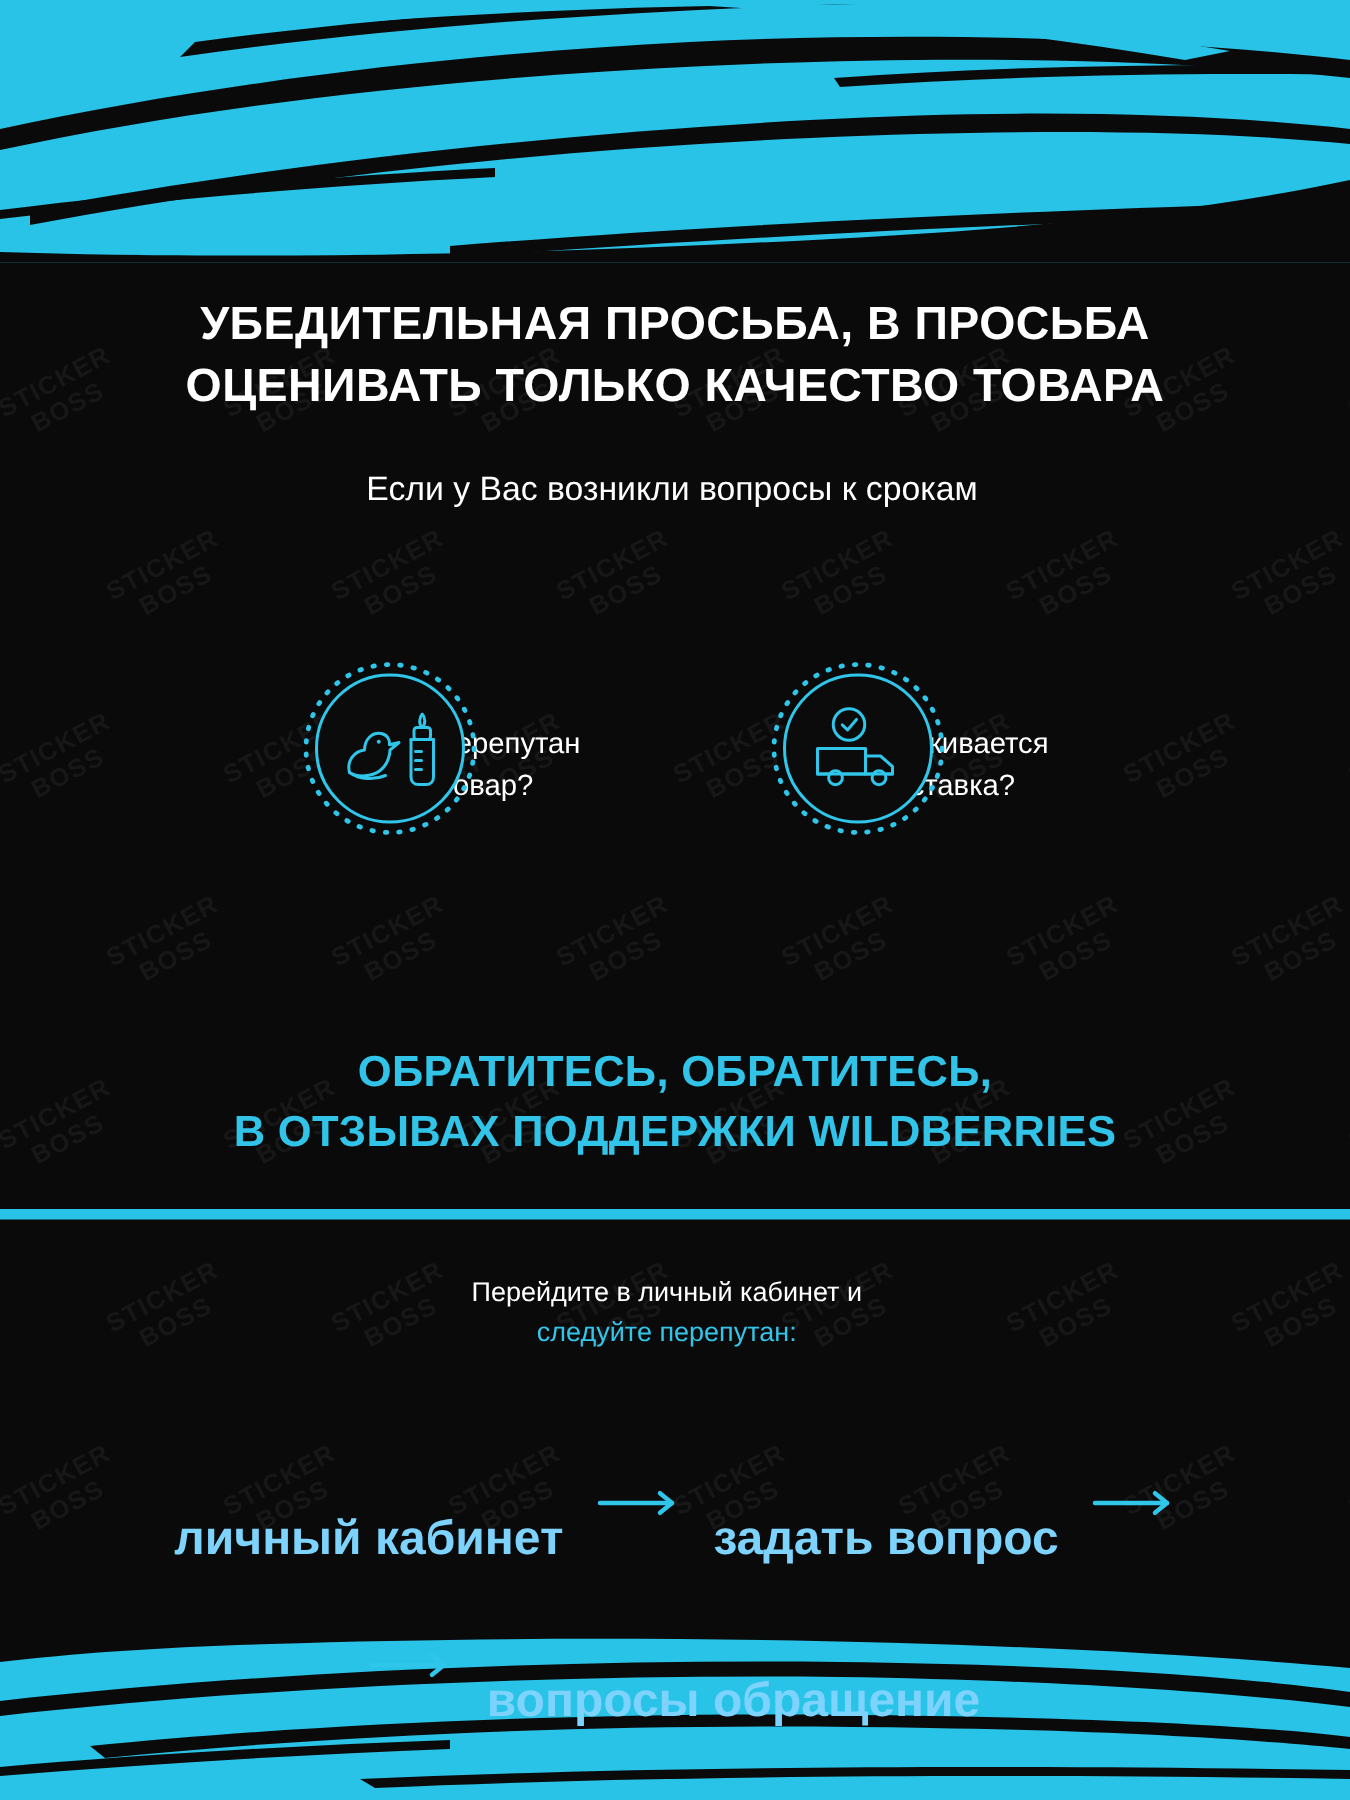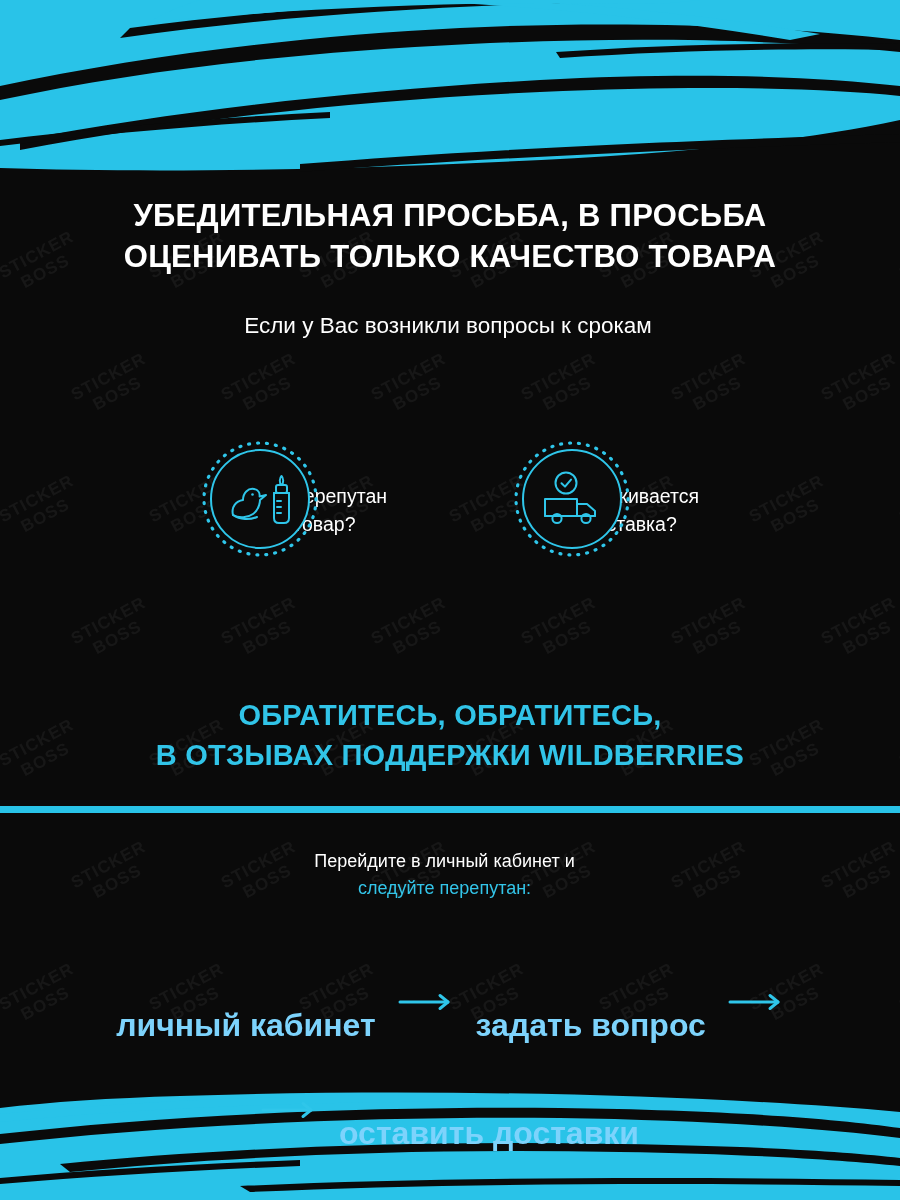--- a/index.html
+++ b/index.html
@@ -471,18 +471,18 @@
           </svg>
         </span>
       </div>
       <div class="steps-row">
         <span class="arrow">
           <svg width="56" height="18" viewBox="0 0 56 18" fill="none" stroke="#2fc6ea" stroke-width="3" stroke-linecap="round" stroke-linejoin="round">
             <path d="M2,9 L50,9"></path>
               <path d="M42,2.5 L50,9 L42,15.5"></path>
           </svg>
         </span>
-        <span class="step">оставить доставки</span>
+        <span class="step">вопросы обращение</span>
       </div>
     </div>
 
   </div>
 </div>
 
 </body></html>

